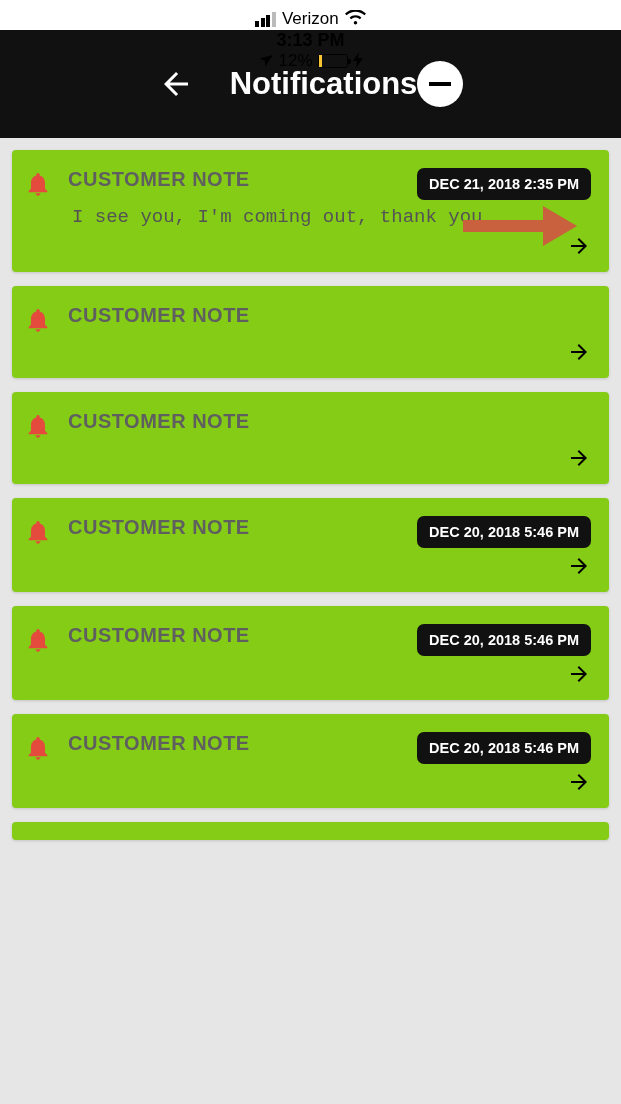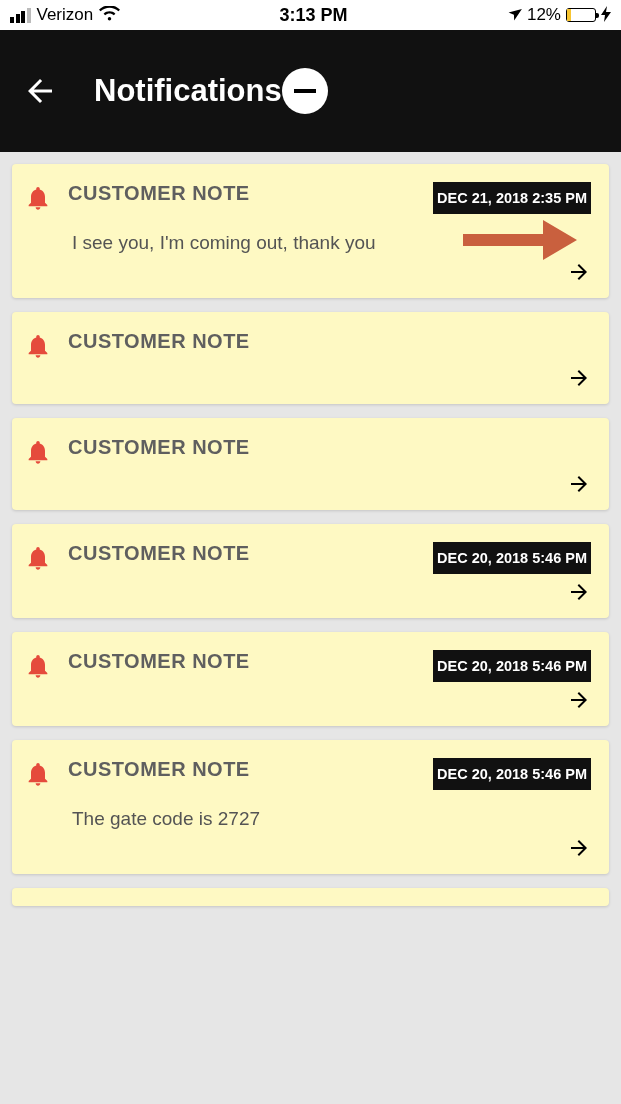--- a/index.html
+++ b/index.html
@@ -12,20 +12,21 @@
     }
     .status-bar {
       height: 30px;
       background: #fff;
       display: flex;
       align-items: center;
       justify-content: space-between;
       padding: 8px 10px;
       font-size: 17px;
       color: #000;
+      flex-direction: column;
     }
     .status-left { display: flex; align-items: center; gap: 6px; }
     .status-right { display: flex; align-items: center; gap: 5px; }
     .signal-bars { display: flex; align-items: flex-end; gap: 1.5px; }
     .signal-bar { width: 4px; background: #000; }
     .signal-bar.dim { background: #bbb; }
     .b1 { height: 6px; } .b2 { height: 9px; } .b3 { height: 12px; } .b4 { height: 15px; }
     .carrier { font-size: 17px; }
     .wifi-icon { font-size: 19px; }
     .time { font-weight: 600; font-size: 18px; }
@@ -36,60 +37,61 @@
       border-radius: 3px; position: relative;
     }
     .battery::after {
       content:""; position:absolute; right:-4px; top:4px;
       width:3px; height:5px; background:#000; border-radius:0 2px 2px 0;
     }
     .battery-fill { width:14%; height:100%; background:#f7c531; }
     .bolt { font-size: 14px; }
     .header {
       background: #111;
-      height: 122px;
+      height: 108px;
       display: flex;
       align-items: center;
-      justify-content: flex-start;
+      justify-content: center;
       padding: 0 22px;
     }
     .header-left { display: flex; align-items: center; gap: 36px; }
     .back-btn { color: #fff; cursor: pointer; }
     .back-btn svg { display:block; }
     .title { color:#fff; font-size: 31px; font-weight: 700; }
     .minus-btn {
       width: 46px; height: 46px; border-radius: 50%;
       background: #fff; display:flex; align-items:center; justify-content:center;
       cursor:pointer;
     }
     .minus-line { width: 22px; height: 4px; background:#000; }
     .list { padding: 12px 12px 0 12px; display:flex; flex-direction:column; gap:14px; }
     .card {
-      background:#fef9c3; border-radius:4px; box-shadow: 0 1px 3px rgba(0,0,0,.15);
+      background:#84cc16; border-radius:4px; box-shadow: 0 1px 3px rgba(0,0,0,.15);
       padding: 18px 18px 14px 12px;
       position: relative;
     }
     .card-top { display:flex; align-items:flex-start; }
     .bell {
       color:#e54b3c; flex:0 0 auto; margin-right: 16px; margin-top:2px;
     }
     .bell svg { display:block; }
     .card-body { flex:1; }
     .card-title {
       font-size: 20px; font-weight:700; color:#5f5f5f;
       letter-spacing:.5px;
     }
     .timestamp {
       background:#111; color:#fff; font-size:14.5px; font-weight:600;
-      padding: 8px 4px; border-radius:0;
+      padding: 8px 12px; border-radius:7px;
       flex:0 0 auto; margin-left:10px;
     }
     .card-msg {
-      font-size: 19px; color:#545454; margin-top: 18px;
+      font-size: 19px; color:#545454; margin-top: 6px;
       margin-left: 48px;
+      font-family: Liberation Mono, monospace;
     }
     .card-arrow {
       display:flex; justify-content:flex-end; margin-top: 6px;
       cursor:pointer;
     }
     .card-arrow svg { display:block; }
     .annotation-arrow {
       position:absolute; top:50px; right:28px; pointer-events:none;
     }
   </style>
@@ -248,21 +250,20 @@
       <div class="bell">
         <svg width="28" height="28" viewBox="0 0 24 24">
             <path d="M12 22c1.1 0 2-.9 2-2h-4c0 1.1.9 2 2 2zm6-6V11c0-3.07-1.64-5.64-4.5-6.32V4c0-.83-.67-1.5-1.5-1.5S10.5 3.17 10.5 4v.68C7.63 5.36 6 7.92 6 11v5l-2 2v1h16v-1l-2-2z" fill="#e54b3c"></path>
           </svg>
       </div>
       <div class="card-body">
         <div class="card-title">CUSTOMER NOTE</div>
       </div>
       <div class="timestamp">DEC 20, 2018 5:46 PM</div>
     </div>
-    <div class="card-msg">The gate code is 2727</div>
     <div class="card-arrow">
       <svg width="24" height="24" viewBox="0 0 24 24">
           <path d="M4 11h12.17l-5.59-5.59L12 4l8 8-8 8-1.41-1.41L16.17 13H4v-2z" fill="#000"></path>
         </svg>
     </div>
 
   </div>
     <div class="card" style="height: 18px; padding: 0px;"></div>
   </div>
 

